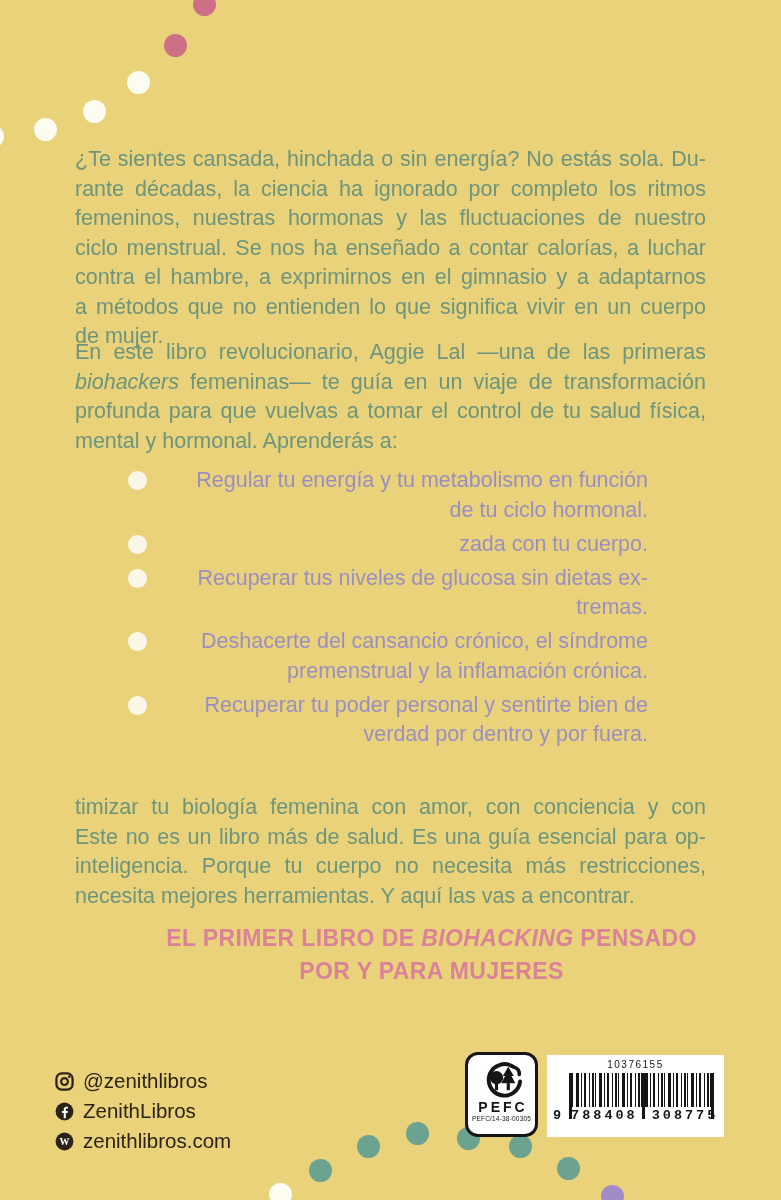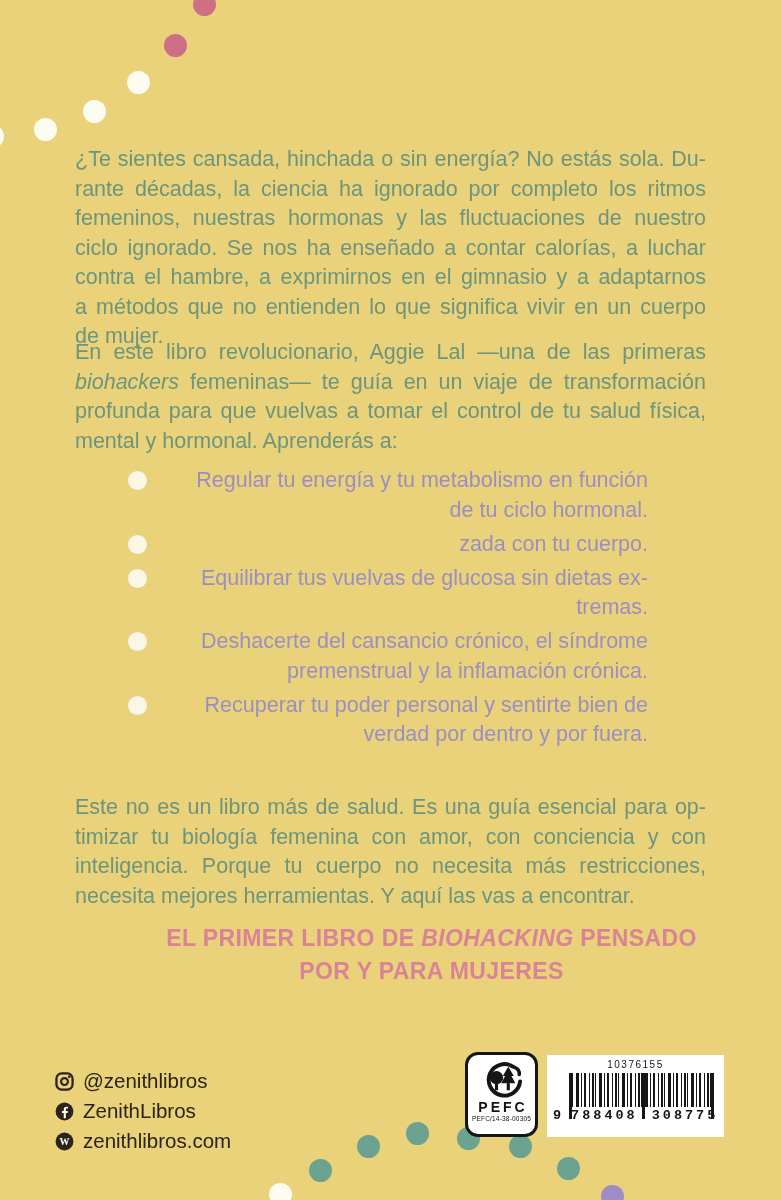--- a/index.html
+++ b/index.html
@@ -82,21 +82,21 @@
       <div class="dot" style="left: 456.5px; top: 1126.5px; width: 23px; height: 23px; background: rgb(107, 162, 144);"></div>
       <div class="dot" style="left: 508.5px; top: 1134.5px; width: 23px; height: 23px; background: rgb(107, 162, 144);"></div>
       <div class="dot" style="left: 556.5px; top: 1156.5px; width: 23px; height: 23px; background: rgb(107, 162, 144);"></div>
       <div class="dot" style="left: 600.5px; top: 1184.5px; width: 23px; height: 23px; background: rgb(161, 139, 198);"></div>
     </div>
 
   <div id="para1" class="textblock">
       <div class="tline">¿Te sientes cansada, hinchada o sin energía? No estás sola. Du-</div>
       <div class="tline">rante décadas, la ciencia ha ignorado por completo los ritmos</div>
       <div class="tline">femeninos, nuestras hormonas y las fluctuaciones de nuestro</div>
-      <div class="tline">ciclo ignorado. Se nos ha enseñado a contar calorías, a luchar</div>
+      <div class="tline">ciclo menstrual. Se nos ha enseñado a contar calorías, a luchar</div>
       <div class="tline">contra el hambre, a exprimirnos en el gimnasio y a adaptarnos</div>
       <div class="tline">a métodos que no entienden lo que significa vivir en un cuerpo</div>
       <div class="tline last">de mujer.</div>
     </div>
   <div id="para2" class="textblock">
       <div class="tline">En este libro revolucionario, Aggie Lal —una de las primeras</div>
       <div class="tline"><em>biohackers</em> femeninas— te guía en un viaje de transformación</div>
       <div class="tline">profunda para que vuelvas a tomar el control de tu salud física,</div>
       <div class="tline last">mental y hormonal. Aprenderás a:</div>
     </div>
@@ -106,38 +106,38 @@
         <span class="marker"></span>
         <div class="bline">Regular tu energía y tu metabolismo en función</div>
         <div class="bline">de tu ciclo hormonal.</div>
       </div>
       <div class="bullet">
         <span class="marker"></span>
         <div class="bline">zada con tu cuerpo.</div>
       </div>
       <div class="bullet">
         <span class="marker"></span>
-        <div class="bline">Equilibrar tus vuelvas de glucosa sin dietas ex-</div>
+        <div class="bline">Recuperar tus niveles de glucosa sin dietas ex-</div>
         <div class="bline">tremas.</div>
       </div>
       <div class="bullet">
         <span class="marker"></span>
         <div class="bline">Deshacerte del cansancio crónico, el síndrome</div>
         <div class="bline">premenstrual y la inflamación crónica.</div>
       </div>
       <div class="bullet">
         <span class="marker"></span>
         <div class="bline">Recuperar tu poder personal y sentirte bien de</div>
         <div class="bline">verdad por dentro y por fuera.</div>
       </div>
     </div>
 
   <div id="para3" class="textblock">
+      <div class="tline">timizar tu biología femenina con amor, con conciencia y con</div>
       <div class="tline">Este no es un libro más de salud. Es una guía esencial para op-</div>
-      <div class="tline">timizar tu biología femenina con amor, con conciencia y con</div>
       <div class="tline">inteligencia. Porque tu cuerpo no necesita más restricciones,</div>
       <div class="tline last">necesita mejores herramientas. Y aquí las vas a encontrar.</div>
     </div>
 
   <div class="headline">
     <div>EL PRIMER LIBRO DE <em>BIOHACKING</em> PENSADO</div>
     <div>POR Y PARA MUJERES</div>
   </div>
 
   <div class="social">

